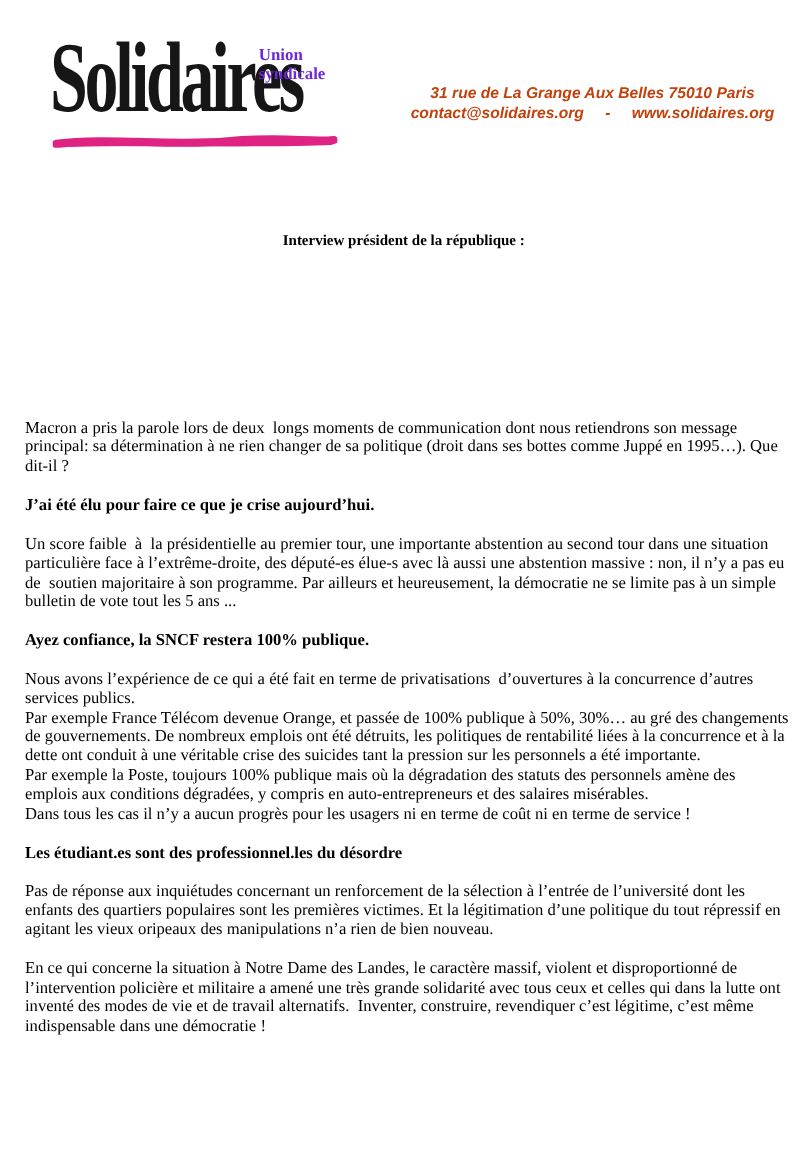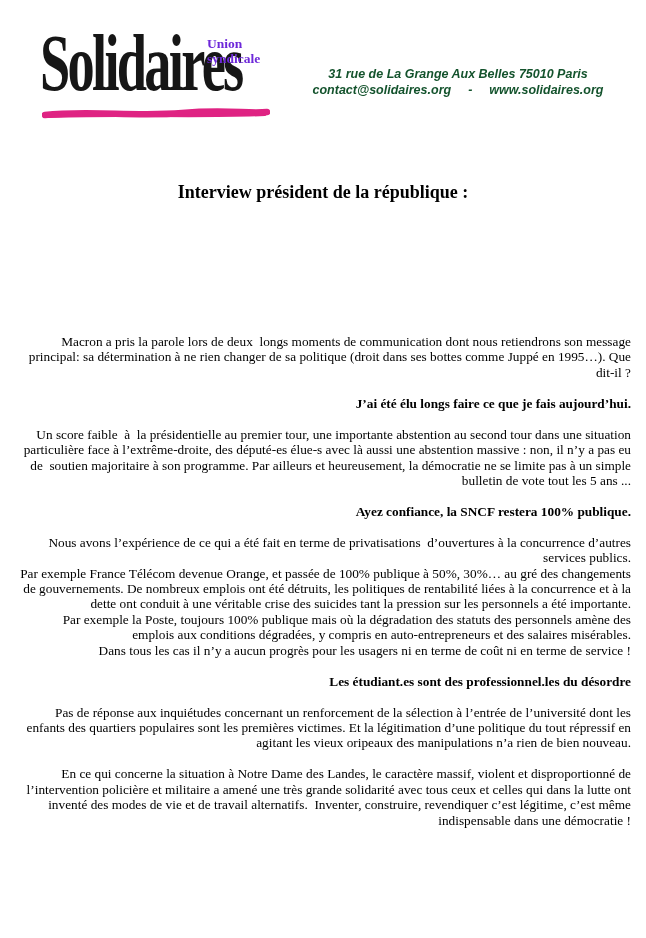--- a/index.html
+++ b/index.html
@@ -25,44 +25,44 @@
     position:absolute; left:0; top:-9px;
     font-family:"Liberation Serif", serif;
     font-weight:bold; font-size:80px; line-height:80px;
     letter-spacing:-4px; color:#161616;
     transform:scaleX(0.68); transform-origin:left top;
     white-space:nowrap;
   }
   .logo-underline { position:absolute; left:2px; top:74px; }
 
   .address {
-    position:absolute; right:30px; top:66px; width:316px;
+    position:absolute; right:14px; top:66px; width:316px;
     text-align:center;
     font-family:"Liberation Sans", sans-serif;
     font-style:italic; font-weight:bold;
-    font-size:12.5px; line-height:16px; color:#14532d;
+    font-size:12.5px; line-height:16px; color:#c2410c;
   }
   .address .addr-row2 {
     display:flex; justify-content:center; align-items:flex-start; gap:17px;
   }
 
   
   .doc-title {
     position:absolute; left:0; top:181px; width:646px;
     margin:0; text-align:center;
     font-family:"Liberation Serif", serif;
-    font-weight:bold; font-size:18px; line-height:22px; color:#000;
+    font-weight:bold; font-size:12px; line-height:22px; color:#000;
   }
 
   
   .doc-body {
     position:absolute; left:20px; top:334px; width:611px;
     font-size:13.3px; line-height:15.45px;
   }
-  .doc-body p { margin:0 0 15.4px 0; white-space:pre-wrap;text-align:right; }
+  .doc-body p { margin:0 0 15.4px 0; white-space:pre-wrap; }
   .doc-body p.h { font-weight:bold; }
   .doc-body .ln { display:block; white-space:pre-wrap; }
 </style>
 </head>
 <body>
 
 <div class="page">
 
   <header>
     <div class="logo">
@@ -87,21 +87,21 @@
     </div>
   </header>
 
   <h1 class="doc-title">
     <div>Interview président de la république :</div>
   </h1>
 
   <main class="doc-body">
     <p>Macron a pris la parole lors de deux  longs moments de communication dont nous retiendrons son message principal: sa détermination à ne rien changer de sa politique (droit dans ses bottes comme Juppé en 1995…). Que dit-il ?</p>
 
-    <p class="h">J’ai été élu longs faire ce que je fais aujourd’hui.</p>
+    <p class="h">J’ai été élu pour faire ce que je crise aujourd’hui.</p>
     <p>Un score faible  à  la présidentielle au premier tour, une importante abstention au second tour dans une situation particulière face à l’extrême-droite, des député-es élue-s avec là aussi une abstention massive : non, il n’y a pas eu de  soutien majoritaire à son programme. Par ailleurs et heureusement, la démocratie ne se limite pas à un simple bulletin de vote tout les 5 ans ...</p>
 
     <p class="h">Ayez confiance, la SNCF restera 100% publique.</p>
     <p><span class="ln">Nous avons l’expérience de ce qui a été fait en terme de privatisations  d’ouvertures à la concurrence d’autres services publics.</span><span class="ln">Par exemple France Télécom devenue Orange, et passée de 100% publique à 50%, 30%… au gré des changements de gouvernements. De nombreux emplois ont été détruits, les politiques de rentabilité liées à la concurrence et à la dette ont conduit à une véritable crise des suicides tant la pression sur les personnels a été importante.</span><span class="ln">Par exemple la Poste, toujours 100% publique mais où la dégradation des statuts des personnels amène des emplois aux conditions dégradées, y compris en auto-entrepreneurs et des salaires misérables.</span><span class="ln">Dans tous les cas il n’y a aucun progrès pour les usagers ni en terme de coût ni en terme de service !</span></p>
 
     <p class="h">Les étudiant.es sont des professionnel.les du désordre</p>
     <p>Pas de réponse aux inquiétudes concernant un renforcement de la sélection à l’entrée de l’université dont les enfants des quartiers populaires sont les premières victimes. Et la légitimation d’une politique du tout répressif en agitant les vieux oripeaux des manipulations n’a rien de bien nouveau.</p>
 
     <p>En ce qui concerne la situation à Notre Dame des Landes, le caractère massif, violent et disproportionné de l’intervention policière et militaire a amené une très grande solidarité avec tous ceux et celles qui dans la lutte ont inventé des modes de vie et de travail alternatifs.  Inventer, construire, revendiquer c’est légitime, c’est même indispensable dans une démocratie !</p>
   </main>

